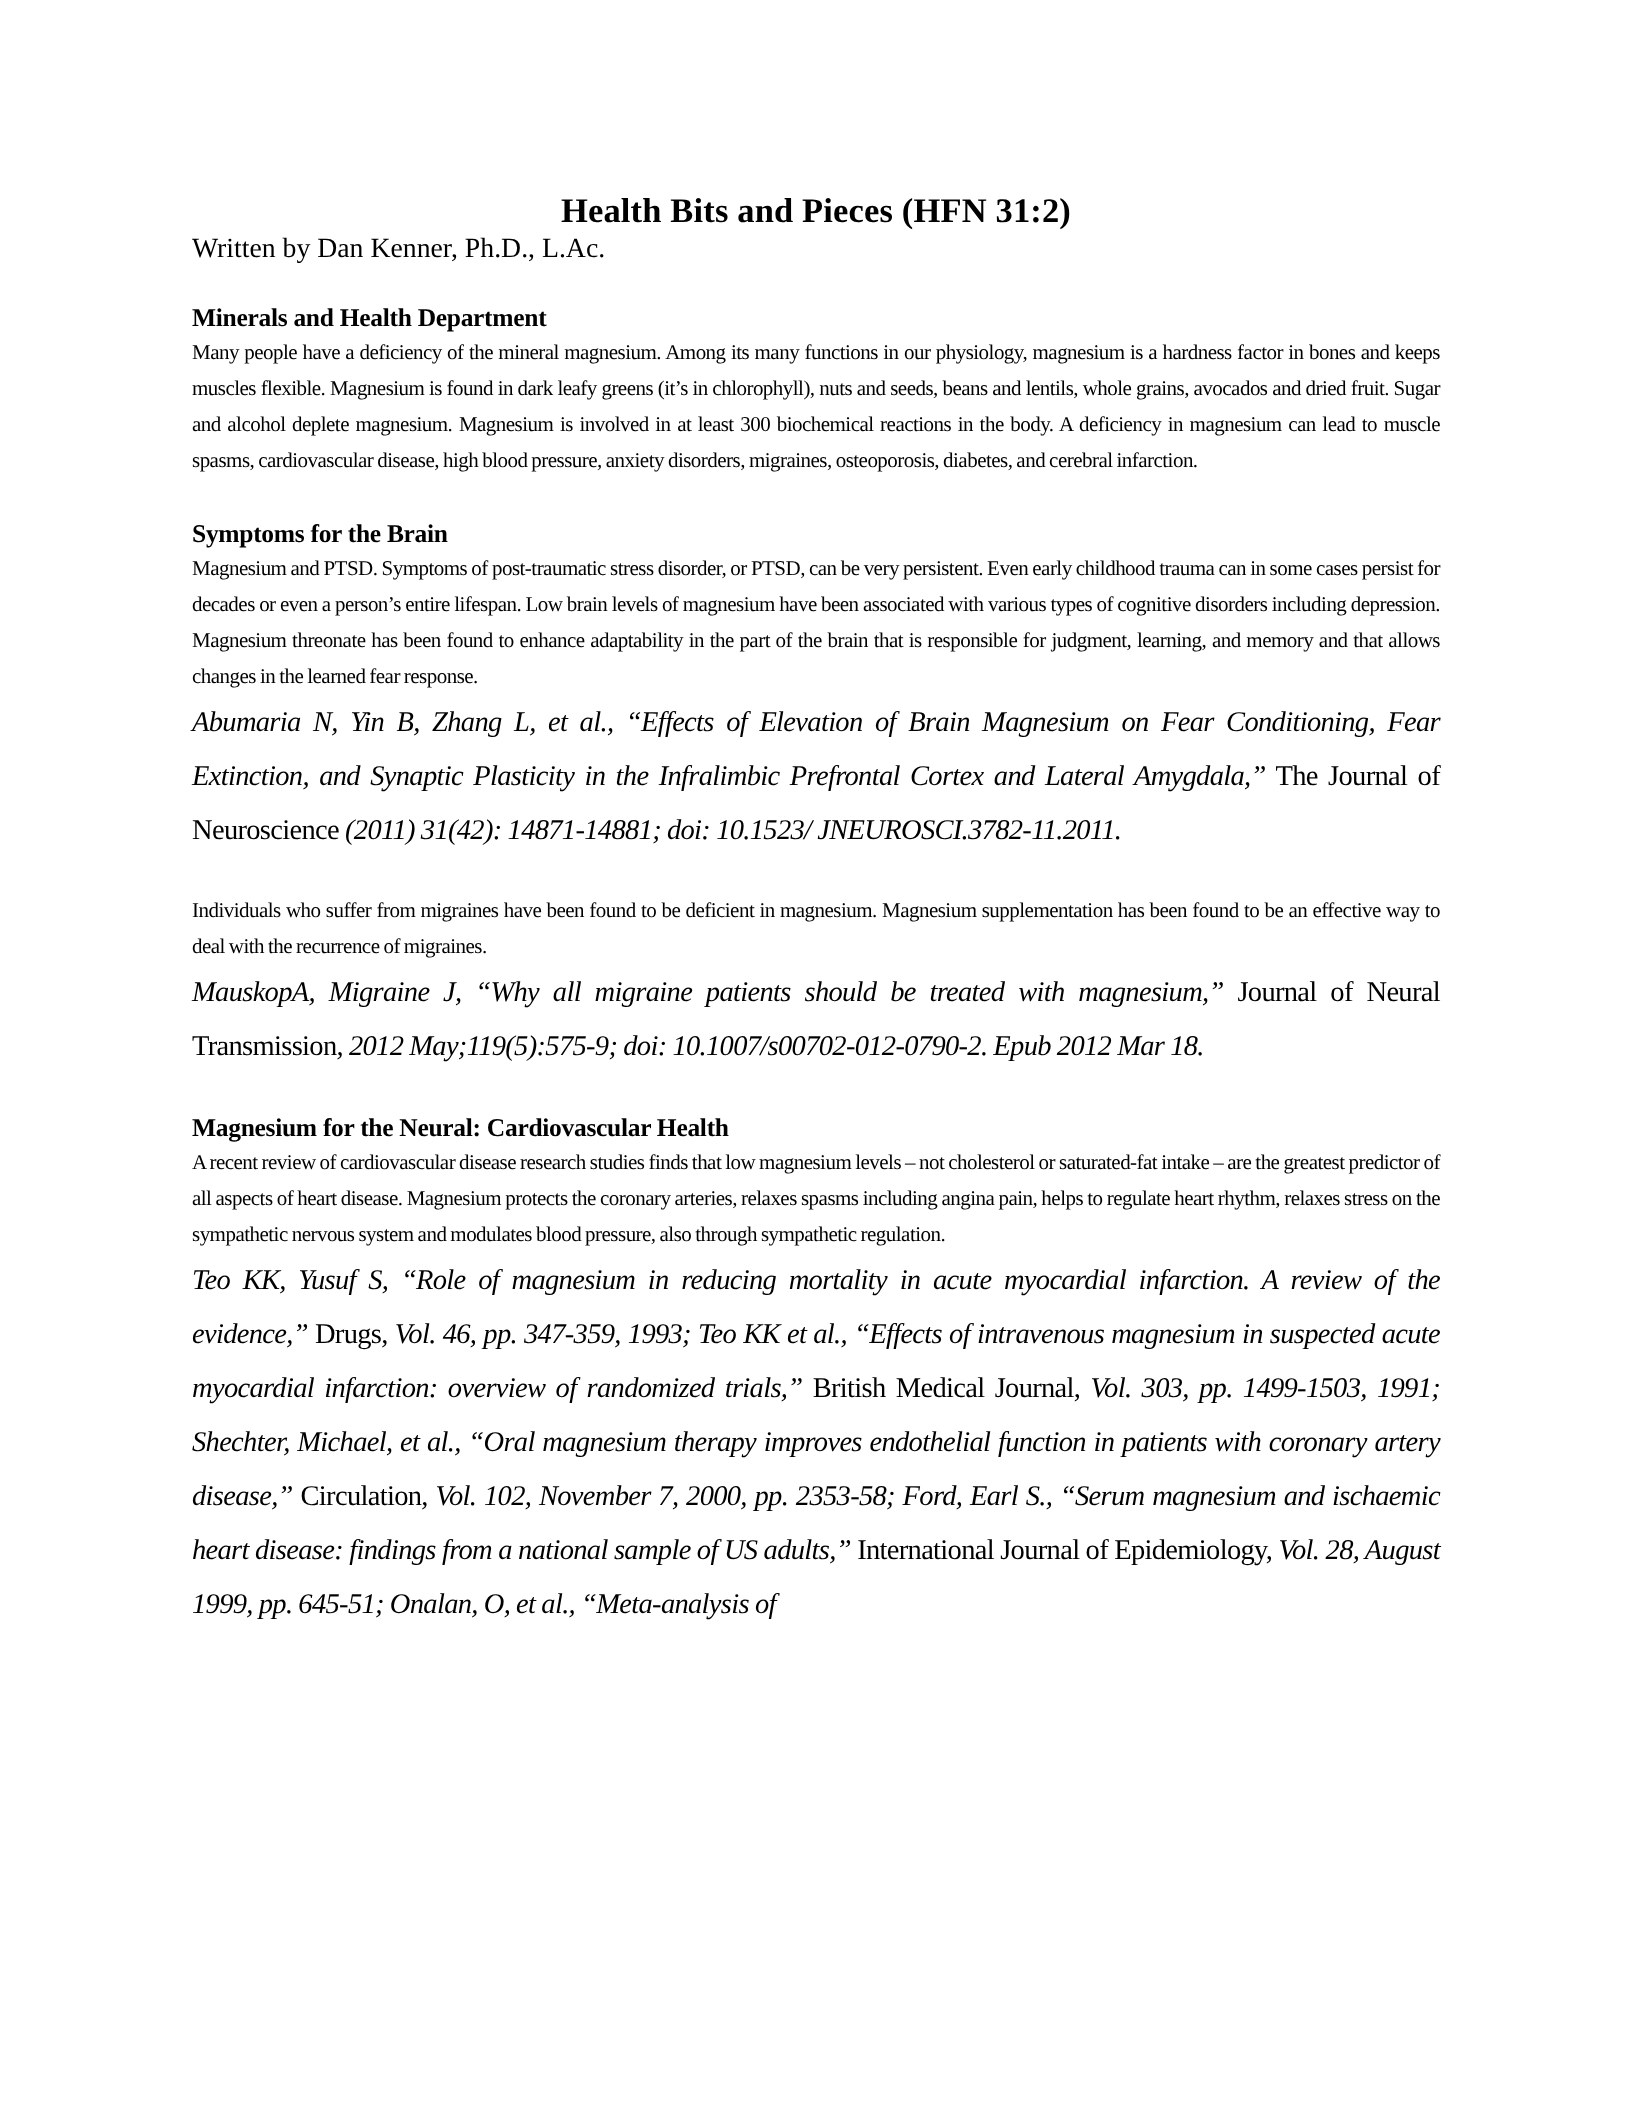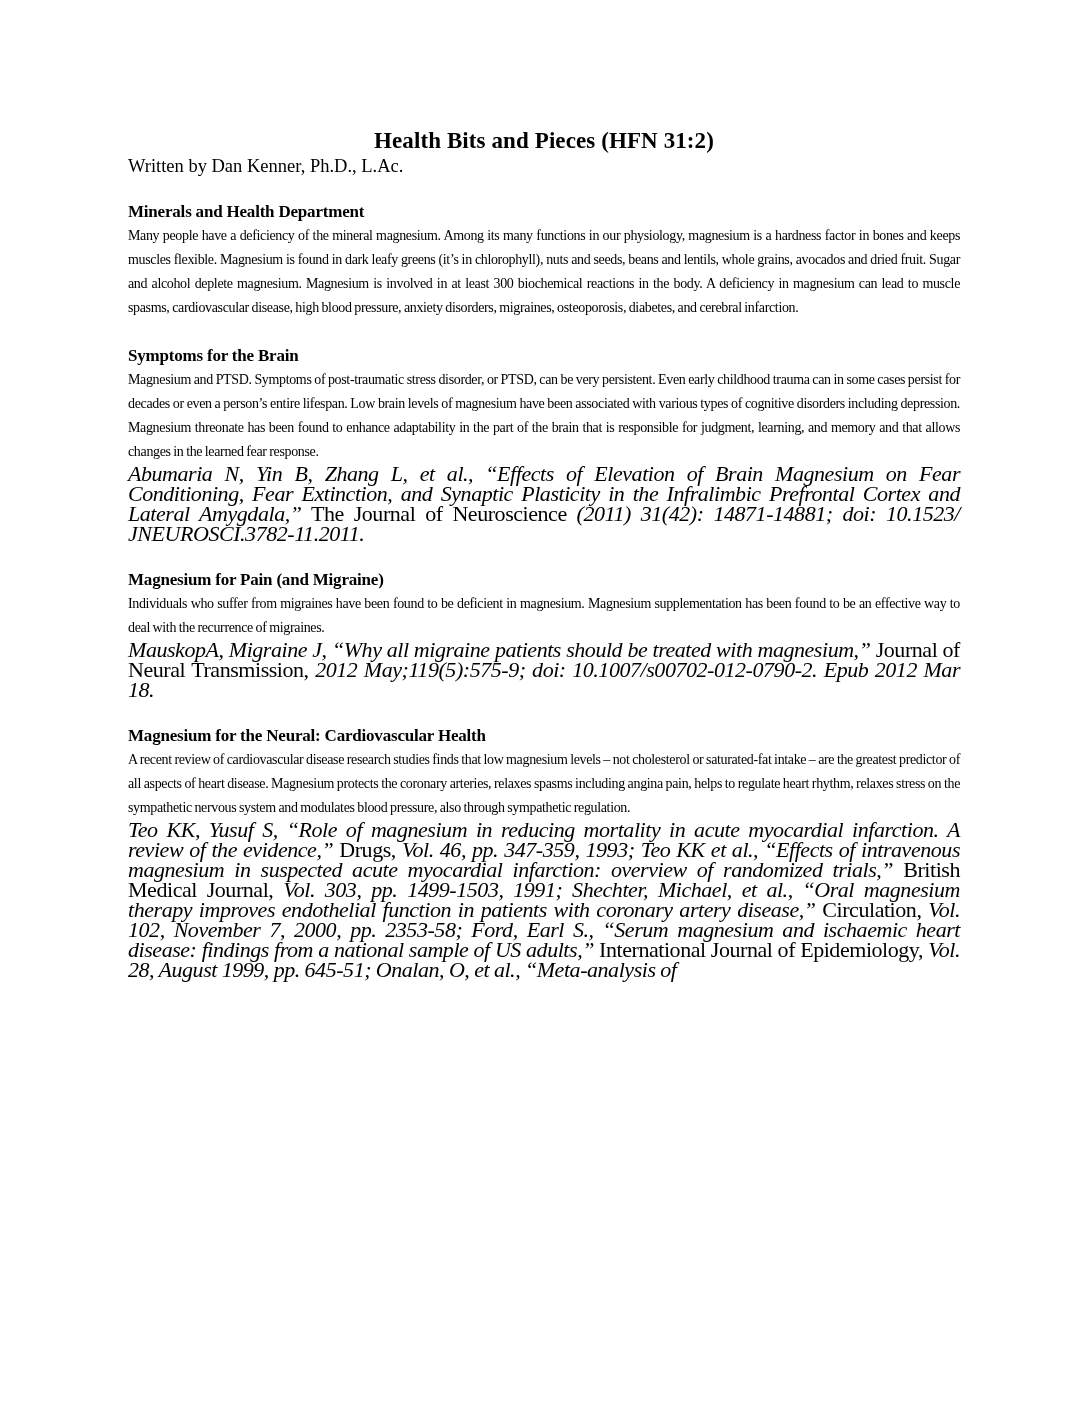--- a/index.html
+++ b/index.html
@@ -19,21 +19,21 @@
     .section { margin: 0 0 24px 0; }
     .heading {
       font-weight: bold; font-size: 17px; line-height: 24px; margin: 0;
       letter-spacing: -0.2px;
     }
     .para {
       font-size: 14px; line-height: 24px; margin: 0;
       text-align: justify; letter-spacing: -0.35px; word-spacing: -0.5px;
     }
     .cite {
-      font-size: 22px; line-height: 20px; margin: 0;
+      font-size: 19px; line-height: 36px; margin: 0;
       text-align: justify; letter-spacing: -0.45px; word-spacing: -0.3px;
     }
     .cite i { font-style: italic; }
     .cite .rm { font-style: normal; }
   </style>
 </head>
 <body>
 
 <div class="page">
   <h1 class="title">Health Bits and Pieces (HFN 31:2)</h1>
@@ -46,21 +46,20 @@
 
   <div class="section">
     <h2 class="heading">Symptoms for the Brain</h2>
     <p class="para">Magnesium and PTSD. Symptoms of post-traumatic stress disorder, or PTSD, can be very persistent. Even early childhood trauma can in some cases persist for decades or even a person’s entire lifespan. Low brain levels of magnesium have been associated with various types of cognitive disorders including depression. Magnesium threonate has been found to enhance adaptability in the part of the brain that is responsible for judgment, learning, and memory and that allows changes in the learned fear response.</p>
     <p class="cite">
       <i>Abumaria N, Yin B, Zhang L, et al., “Effects of Elevation of Brain Magnesium on Fear Conditioning, Fear Extinction, and Synaptic Plasticity in the Infralimbic Prefrontal Cortex and Lateral Amygdala,”</i><span class="rm"> The Journal of Neuroscience </span><i>(2011) 31(42): 14871-14881; doi: 10.1523/ JNEUROSCI.3782-11.2011.</i>
     </p>
   </div>
 
   <div class="section">
-    <h2 class="heading">Magnesium for Pain (and Migraine)</h2>
     <p class="para">Individuals who suffer from migraines have been found to be deficient in magnesium. Magnesium supplementation has been found to be an effective way to deal with the recurrence of migraines.</p>
     <p class="cite">
       <i>MauskopA, Migraine J, “Why all migraine patients should be treated with magnesium,”</i><span class="rm"> Journal of Neural Transmission, </span><i>2012 May;119(5):575-9; doi: 10.1007/s00702-012-0790-2. Epub 2012 Mar 18.</i>
     </p>
   </div>
 
   <div class="section">
     <h2 class="heading">Magnesium for the Neural: Cardiovascular Health</h2>
     <p class="para">A recent review of cardiovascular disease research studies finds that low magnesium levels – not cholesterol or saturated-fat intake – are the greatest predictor of all aspects of heart disease. Magnesium protects the coronary arteries, relaxes spasms including angina pain, helps to regulate heart rhythm, relaxes stress on the sympathetic nervous system and modulates blood pressure, also through sympathetic regulation.</p>
     <p class="cite">

